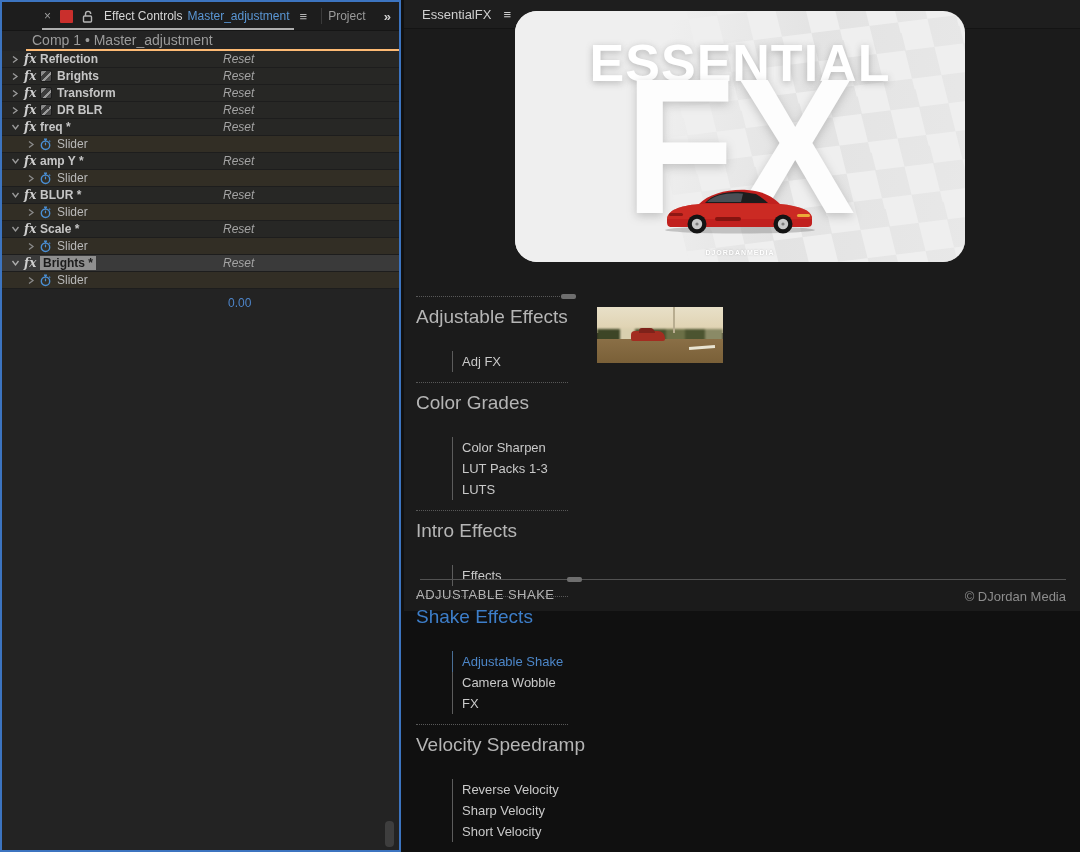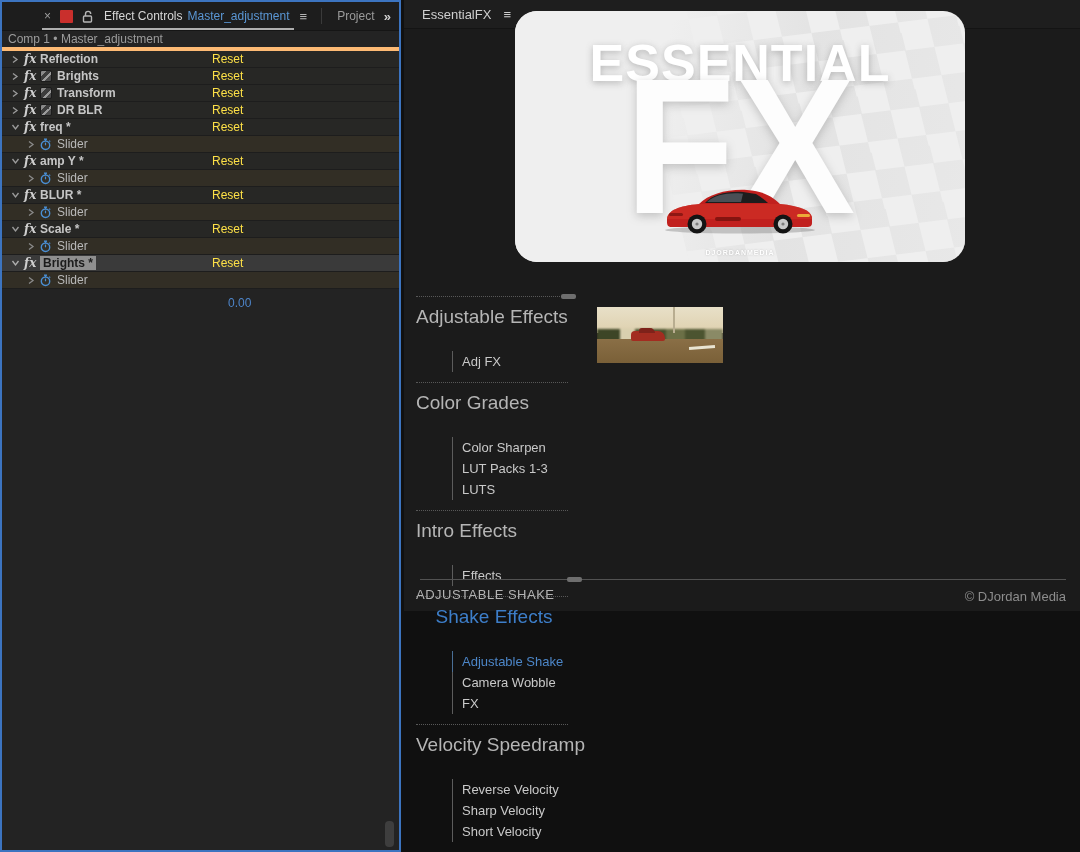--- a/index.html
+++ b/index.html
@@ -9,40 +9,40 @@
   
   .left-panel { position:absolute; left:0; top:0; width:401px; height:852px; background:#232323; border:2px solid #3c74c0; }
   .lp-tabbar { position:relative; height:29px; background:#1d1d1d; border-bottom:1px solid #151515; display:flex; align-items:center; font-size:12px; color:#9a9a9a; }
   .tab-close { margin-left:42px; color:#9f9f9f; font-size:12px; cursor:pointer; }
   .dirty-dot { width:13px; height:13px; background:#c92f2c; margin-left:9px; border-radius:1px; }
   .lock-ico { margin-left:9px; display:inline-flex; }
   .tab-label { margin-left:10px; color:#d6d6d6; white-space:nowrap; }
   .tab-target { margin-left:5px; color:#5a96d4; white-space:nowrap; }
   .panel-menu-ico { margin-left:10px; color:#b5b5b5; font-size:13px; cursor:pointer; }
   .tab-sep { width:1px; height:16px; background:#3a3a3a; margin-left:14px; }
-  .tab-project { margin-left:15px; color:#9a9a9a; cursor:pointer; }
+  .tab-project { margin-left:6px; color:#9a9a9a; cursor:pointer; }
   .tab-overflow { position:absolute; right:8px; color:#cfcfcf; font-size:13px; font-weight:bold; cursor:pointer; }
   .tab-underline { position:absolute; left:40px; bottom:0; width:252px; height:2px; background:#aeaeae; }
 
-  .lp-comp-header { height:20px; display:flex; align-items:center; padding-left:6px; font-size:12px; color:#9b9b9b; background:#232323; border-bottom:4px solid #fdba74; }
+  .lp-comp-header { height:20px; display:flex; align-items:center; padding-left:6px; font-size:14px; color:#9b9b9b; background:#232323; border-bottom:2px solid #fdba74;margin-left:24px; }
 
   .rows { }
   .row { position:relative; height:17px; display:flex; align-items:center; border-bottom:1px solid #1d1d1d; font-size:12px; }
   .row.effect { background:#272725; }
   .row.slider { background:#322e25; }
   .row.selected { background:#3a3a3a; }
   .chev { display:inline-flex; width:10px; justify-content:center; margin-left:8px; cursor:pointer; flex:none; }
   .row.slider .chev { margin-left:24px; }
   .fxbadge { font-style:italic; font-weight:bold; font-size:12px; color:#cfcfcf; margin-left:4px; width:16px; flex:none; font-family:"DejaVu Serif","Liberation Serif",serif; }
   .plugicon { width:12px; height:12px; flex:none; margin-right:5px; border-radius:2px; border:1px solid #1c1c1c; background:linear-gradient(135deg,#8a8a8a 0 28%,#3c3c3c 28% 55%,#9a9a9a 55% 70%,#4a4a4a 70%); }
   .stopwatch { display:inline-flex; margin-left:3px; margin-right:5px; flex:none; cursor:pointer; }
   .ename { color:#c6c6c6; font-weight:bold; white-space:nowrap; }
   .ename.hl { background:#8f8f8f; color:#1c1c1c; padding:0 3px; }
   .sname { color:#b9b9b9; white-space:nowrap; }
-  .action { position:absolute; left:210px; color:#fde047; cursor:pointer; text-decoration:none; }
+  .action { position:absolute; left:221px; color:#a3a3a3; cursor:pointer; text-decoration:none;font-style:italic; }
   .value { position:absolute; left:226px; color:#4d84c8; cursor:pointer;margin-top:46px; }
   .value.red { color:#b53a2d; }
   .lp-scroll-thumb { position:absolute; right:5px; bottom:3px; width:9px; height:26px; background:#3e3e3e; border-radius:4px; }
 
   
   .right-panel { position:absolute; left:404px; top:0; width:676px; height:611px; background:#1b1b1b; }
   .rp-tabbar { height:29px; background:#1e1e1e; border-bottom:1px solid #141414; display:flex; align-items:center; }
   .rp-tab-label { margin-left:18px; font-size:13px; color:#cfcfcf; }
   .rp-menu-ico { margin-left:12px; color:#cfcfcf; font-size:13px; cursor:pointer; }
 
@@ -56,21 +56,21 @@
   .hero-title1 { position:absolute; top:22px; width:100%; text-align:center; font-size:52px; font-weight:700; letter-spacing:1px; color:#ffffff; text-shadow:0 2px 7px rgba(110,110,110,.45); }
   .hero-title2 { position:absolute; top:38px; width:100%; text-align:center; font-size:196px; line-height:1; font-weight:900; color:#fdfdfd; text-shadow:0 3px 10px rgba(120,120,120,.4); transform:scale(.92,.98); }
   .hero-car { position:absolute; left:50%; transform:translateX(-50%); bottom:23px; }
   .hero-watermark { position:absolute; bottom:6px; width:100%; text-align:center; font-size:7px; font-weight:bold; letter-spacing:1px; color:#ffffff; text-shadow:0 0 2px rgba(150,150,150,.6); }
 
   .rp-content { position:absolute; left:0; top:296px; width:676px; bottom:40px; }
   .fx-list { position:absolute; left:12px; top:0; width:156px; }
   .dotline { border-top:1px dotted #585858; width:152px; position:relative; }
   .grip { position:absolute; right:-8px; top:-3px; width:15px; height:5px; background:#6e6e6e; border-radius:2px; }
   .sec-title { font-size:19px; color:#b5b5b5; margin:9px 0 6px 0; cursor:pointer; white-space:nowrap; }
-  .sec-title.active { color:#3d7ec9;text-align:center; }
+  .sec-title.active { color:#3d7ec9; }
   .sec-items { margin-bottom:10px;margin-top:23px; }
   .fx-item { margin-left:36px; border-left:1px solid #5c5c5c; padding:3px 0 3px 9px; font-size:13px; color:#c9c9c9; cursor:pointer; white-space:nowrap; }
   .fx-item.active { color:#4c86c8; border-left-color:#4a6f96; }
 
   .preview-thumb { position:absolute; left:193px; top:11px; width:126px; height:56px; overflow:hidden; background:#2a241c; }
   .pt-sky { position:absolute; left:0; top:0; width:100%; height:46%; background:linear-gradient(#e8e0c8,#ded0ae); }
   .pt-trees { position:absolute; left:0; top:40%; width:100%; height:22%; background:linear-gradient(90deg,#3d4526 0 18%,#d8cfae 18% 30%,#49502c 30% 55%,#6b6f46 55% 70%,#4c5430 70% 86%,#8a8a66 86%); filter:blur(1px); }
   .pt-road { position:absolute; left:0; bottom:0; width:100%; height:42%; background:linear-gradient(#8a6f46,#7a6038); }
   .pt-lane { position:absolute; right:8px; bottom:14px; width:26px; height:3px; background:#e9e4d2; transform:rotate(-4deg); }
   .pt-car { position:absolute; left:34px; top:24px; width:34px; height:10px; background:#a32c20; border-radius:4px 7px 2px 2px; }

